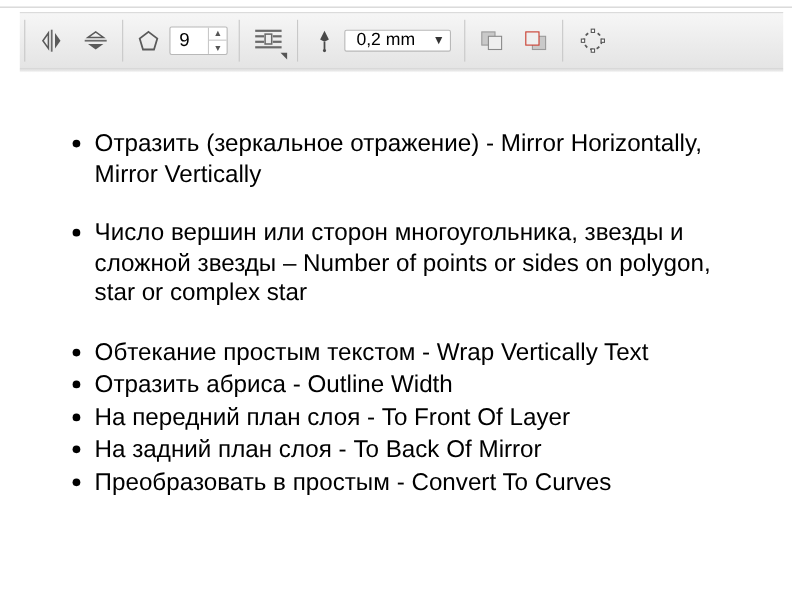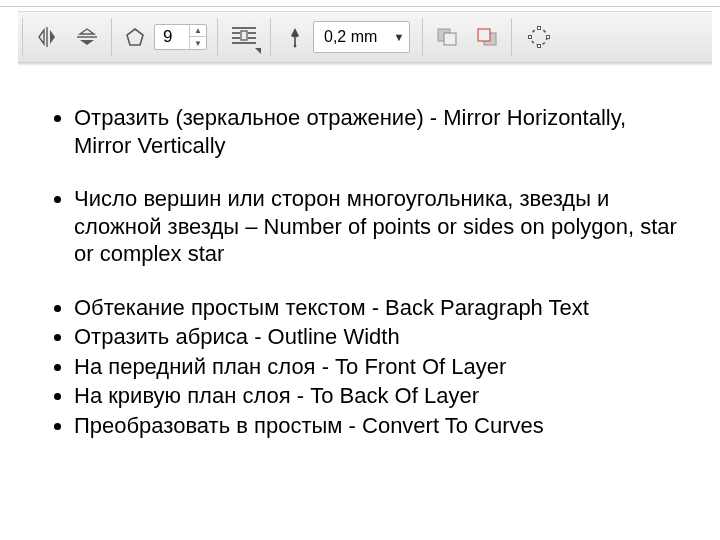--- a/index.html
+++ b/index.html
@@ -100,21 +100,21 @@
     align-items: center;
     gap: 6px;
     padding: 0 8px;
   }
   .outlinebox {
     display: flex;
     align-items: center;
     background: #fff;
     border: 1px solid #b8b8b8;
     border-radius: 2px;
-    height: 32px;
+    height: 20px;
   }
   .outlinebox .val {
     padding: 0 10px;
     min-width: 72px;
     font-size: 16px;
     line-height: 24px;
   }
   .dd {
     width: 22px;
     display: flex;
@@ -126,21 +126,21 @@
   }
   .group-right {
     display: flex;
     align-items: center;
   }
   
   .content {
     padding: 38px 40px 0 28px;
   }
   ul.bul {
-    margin: 0;
+    margin: 12px;
     padding: 0 0 0 46px;
     list-style: disc;
   }
   ul.bul > li {
     font-size: 22px;
     line-height: 1.25;
     margin: 0 0 2px 0;
   }
   ul.bul > li.gap { margin-bottom: 26px; }
   .toolbar-bottom-shadow {
@@ -259,21 +259,21 @@
       </div>
 
     </div>
   </div>
   <div class="toolbar-bottom-shadow"></div>
 
   <div class="content">
     <ul class="bul">
       <li class="gap">Отразить (зеркальное отражение) - Mirror Horizontally, Mirror Vertically</li>
       <li class="gap">Число вершин или сторон многоугольника, звезды и сложной звезды – Number of points or sides on polygon, star or complex star</li>
-      <li>Обтекание простым текстом - Back Paragraph Text</li>
+      <li>Обтекание простым текстом - Wrap Vertically Text</li>
       <li>Отразить абриса - Outline Width</li>
       <li>На передний план слоя - To Front Of Layer</li>
-      <li>На кривую план слоя - To Back Of Layer</li>
+      <li>На задний план слоя - To Back Of Mirror</li>
       <li>Преобразовать в простым - Convert To Curves</li>
     </ul>
   </div>
 
 </div>
 
 </body></html>

